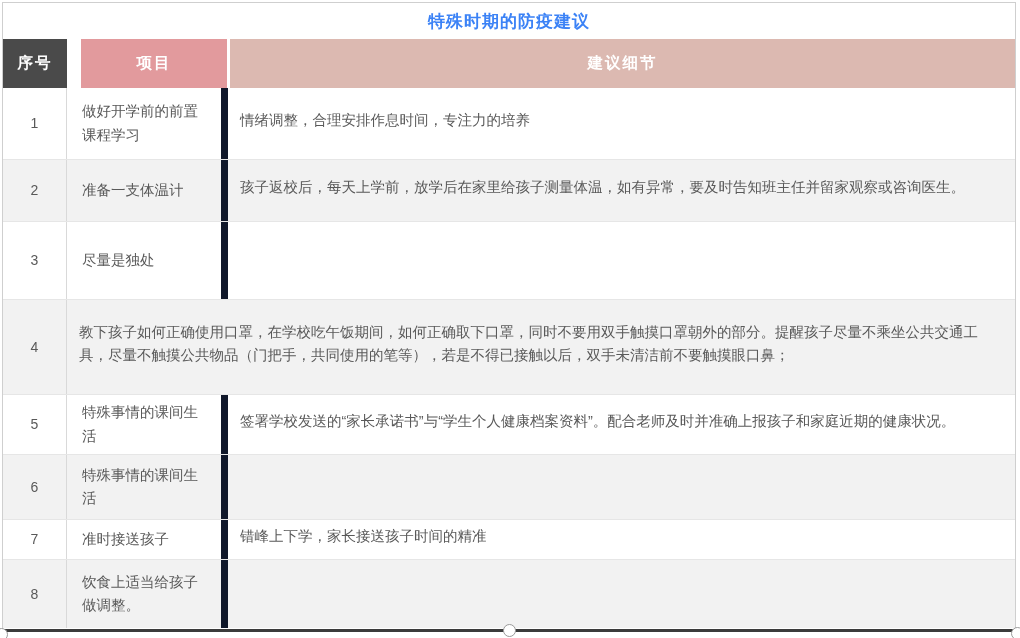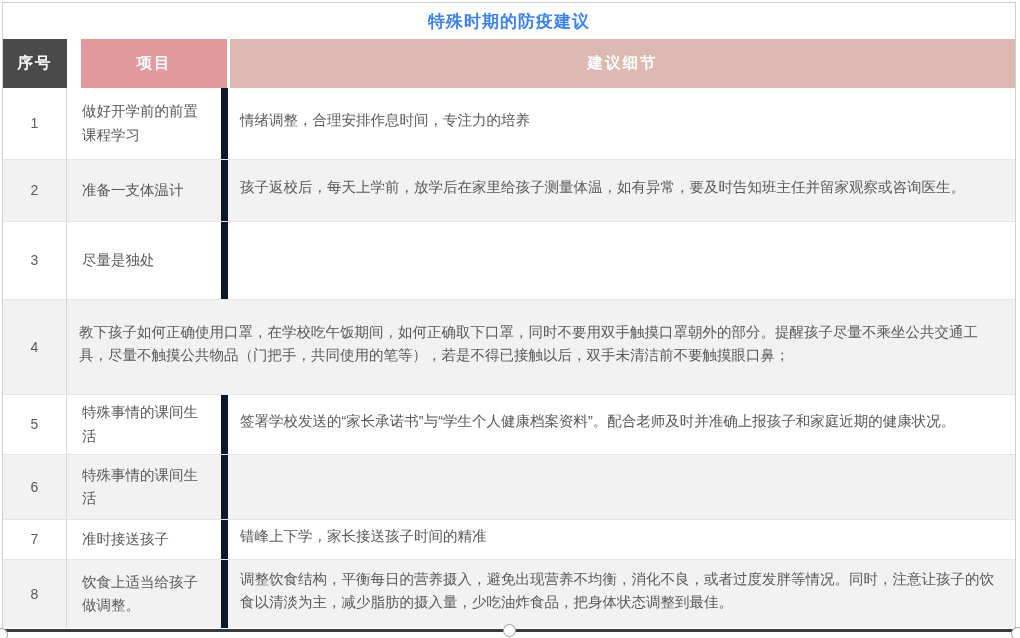--- a/index.html
+++ b/index.html
@@ -145,23 +145,20 @@
         <div class="cell c-detail">
             <span>错峰上下学，家长接送孩子时间的精准</span>
           </div>
       </div>
 
       <div class="row alt">
         <div class="cell c-num">8</div>
         <div class="cell c-item">
             <span>饮食上适当给孩子做调整。</span>
           </div>
-        <div class="cell c-detail">
-            <span>调整饮食结构，平衡每日的营养摄入，避免出现营养不均衡，消化不良，或者过度发胖等情况。同时，注意让孩子的饮食以清淡为主，减少脂肪的摄入量，少吃油炸食品，把身体状态调整到最佳。</span>
-          </div>
       </div>
 
     </div>
   </div>
 
   <div class="bottom-bar"></div>
   <div class="handle handle-left"></div>
   <div class="handle handle-center"></div>
   <div class="handle handle-right"></div>
 </div>

